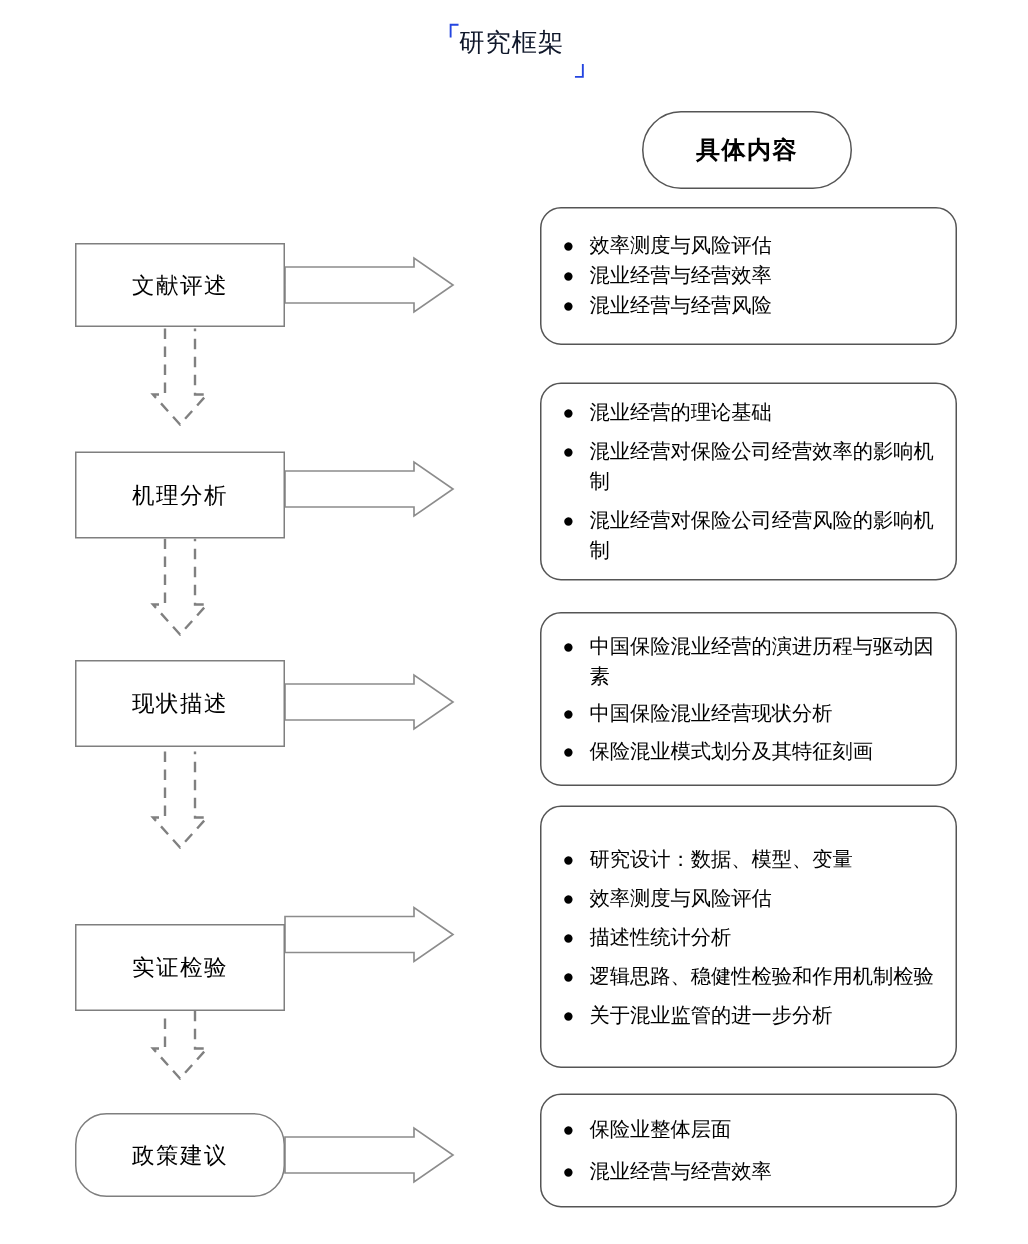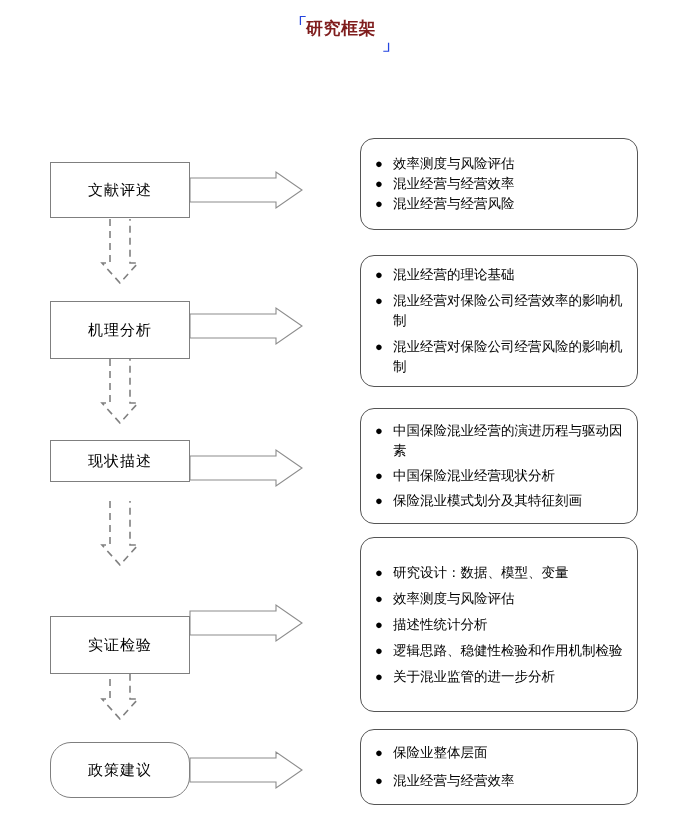--- a/index.html
+++ b/index.html
@@ -26,24 +26,23 @@
     top: 14px;
     width: 200px;
     height: 46px;
   }
   #title-text {
     position: absolute;
     left: 16px;
     top: 4px;
     font-size: 17px;
     line-height: 22px;
-    color: #7f1d1d;
+    color: #0f172a;
     white-space: nowrap;
     letter-spacing: 0.5px;
-    font-weight: bold;
   }
   .corner {
     position: absolute;
     color: #2445e0;
     font-size: 17px;
     line-height: 17px;
     font-weight: 700;
   }
   #corner-open  { left: 0px;  top: 2px; }
   #corner-close { left: 92px; top: 22px; }
@@ -147,20 +146,21 @@
 <body>
 
 <div id="canvas">
 
   <div id="title-wrap">
     <span class="corner" id="corner-open">「</span>
     <span id="title-text">研究框架</span>
     <span class="corner" id="corner-close">」</span>
   </div>
 
+  <div id="right-header">具体内容</div>
 
   <svg id="connectors" viewBox="0 0 685 829">
     <defs>
 
       <g id="block-arrow-right">
         <polygon points="0,6 86,6 86,0 112,18 86,36 86,30 0,30" fill="#ffffff" stroke="#8c8c8c" stroke-width="1.1"></polygon>
       </g>
 
       <g id="block-arrow-down">
         <path d="M 8,0 L 8,44 L 0,44 L 18,64 L 36,44 L 28,44 L 28,0" fill="none" stroke="#808080" stroke-width="1.6" stroke-dasharray="7 5" stroke-linejoin="miter"></path>
@@ -174,21 +174,21 @@
     <use href="#block-arrow-right" x="0" y="0" transform="translate(190,752)"></use>
 
     <use href="#block-arrow-down" transform="translate(102,219)"></use>
     <use href="#block-arrow-down" transform="translate(102,359)"></use>
     <use href="#block-arrow-down" transform="translate(102,501)"></use>
     <use href="#block-arrow-down" transform="translate(102,655)"></use>
   </svg>
 
   <div class="stage-box" style="top:162px;height:56px;">文献评述</div>
   <div class="stage-box" style="top:301px;height:58px;">机理分析</div>
-  <div class="stage-box" style="top:440px;height:42px;">现状描述</div>
+  <div class="stage-box" style="top:440px;height:58px;">现状描述</div>
   <div class="stage-box" style="top:594px;height:58px;margin-top:22px;">实证检验</div>
   <div class="stage-box" style="top:742px;height:56px;border-radius:21px;">政策建议</div>
 
   <div class="content-box" style="top:138px;height:92px;">
     <div class="bullet-row">
       <span class="bullet-dot">●</span>
       <span class="bullet-text">效率测度与风险评估</span>
     </div>
     <div class="bullet-row">
       <span class="bullet-dot">●</span>

